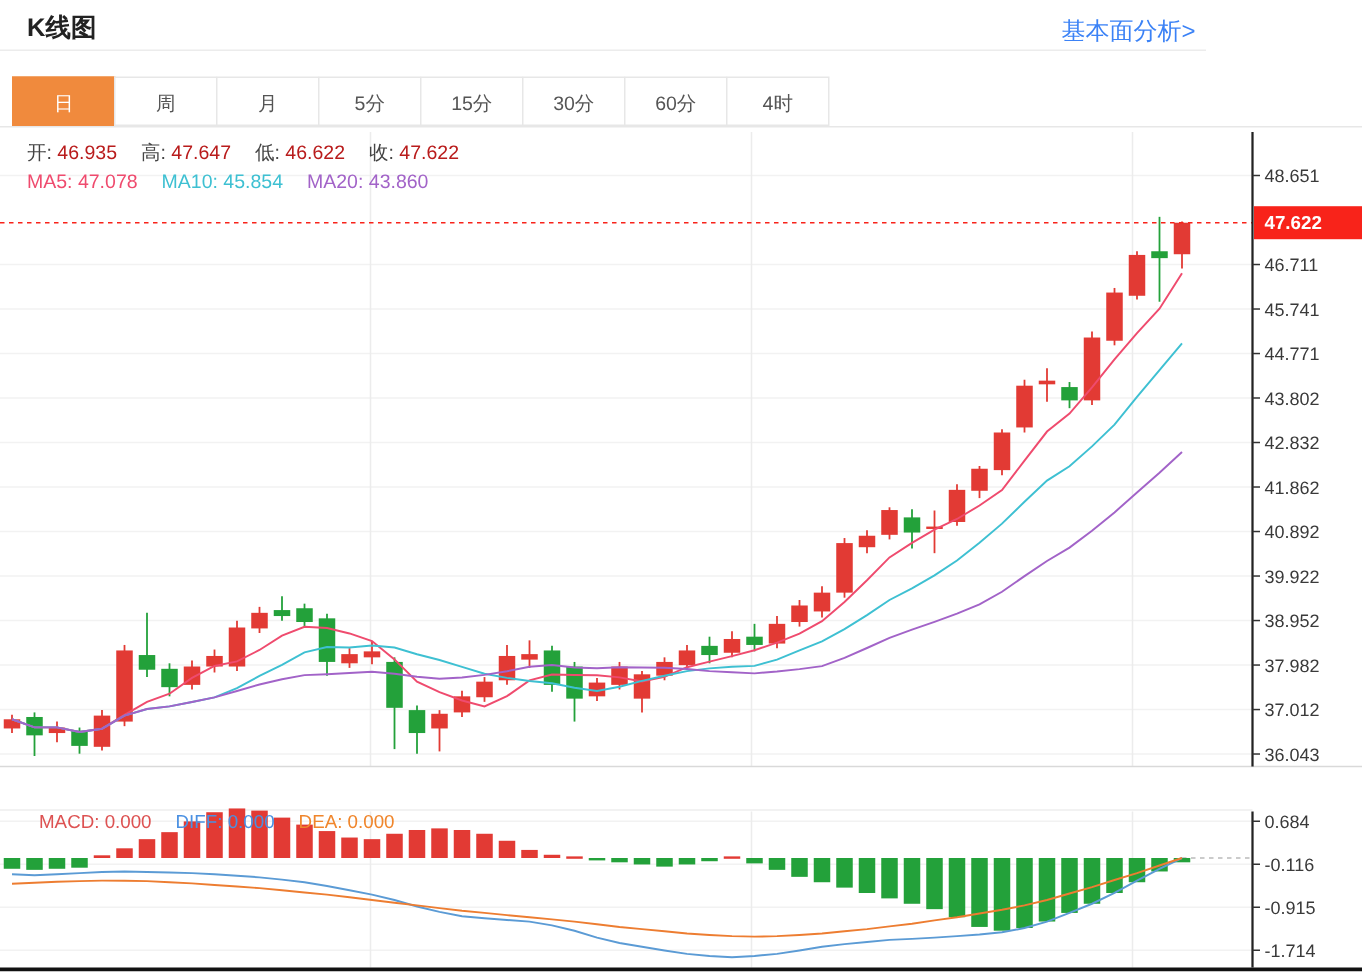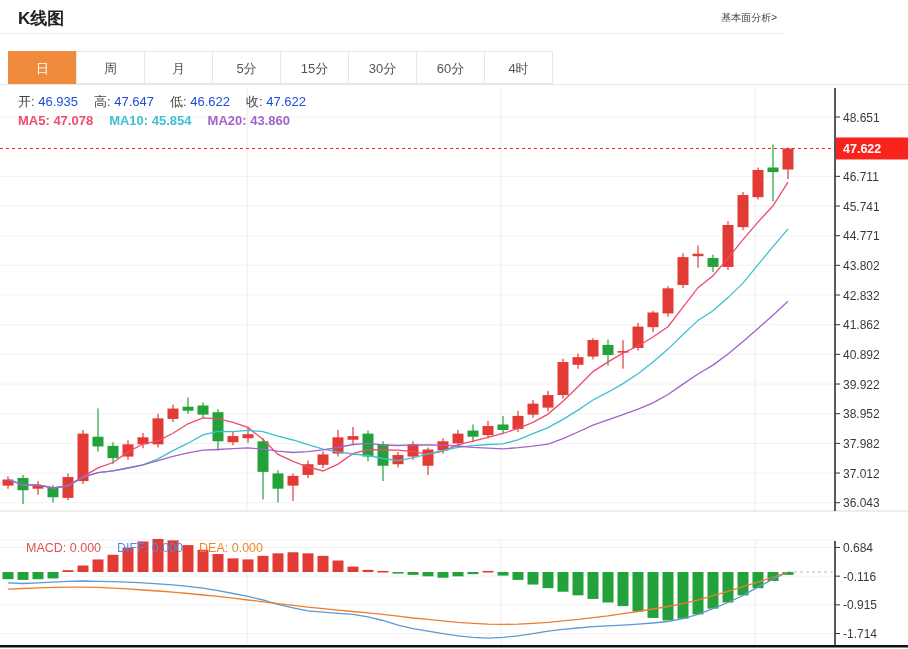--- a/index.html
+++ b/index.html
@@ -1,33 +1,33 @@
 <!DOCTYPE html>
 <html><head>
 <meta charset="utf-8">
 <style>
   html,body{margin:0;padding:0;background:#fff;}
   .widget{position:relative;width:908px;height:649px;background:#fff;overflow:hidden;
           font-family:"Liberation Sans","DejaVu Sans",sans-serif;}
-  .header{position:absolute;left:0;top:0;width:784px;height:33px;border-bottom:1px solid #ececec;background:#fff;z-index:4;}
+  .header{position:absolute;left:0;top:0;width:784px;height:33px;border-bottom:1px solid #ececec;background:#fff;z-index:4;padding-left:20px;}
   .page-title{position:absolute;left:18px;top:7px;margin:0;font-size:17px;font-weight:bold;color:#222;}
-  .analysis-link{position:absolute;right:7px;top:11px;font-size:10px;color:#404040;text-decoration:none;cursor:pointer;}
+  .analysis-link{position:absolute;right:7px;top:11px;font-size:16px;color:#3b82f6;text-decoration:none;cursor:pointer;}
   .tabbar{position:absolute;left:0;top:51px;width:908px;height:34px;border-bottom:1px solid #e7e7e7;
           display:flex;padding-left:9px;box-sizing:border-box;background:#fff;z-index:4;}
   .tab{width:69px;height:33px;line-height:33px;text-align:center;font-size:13px;color:#555;
        border:1px solid #e7e7e7;margin-left:-1px;box-sizing:border-box;background:#fff;cursor:pointer;user-select:none;}
   .tab.active{background:#f08a3d;border-color:#f08a3d;color:#fff;}
   #chart{position:absolute;left:0;top:0;z-index:1;}
   .info-row{position:absolute;z-index:3;white-space:nowrap;font-size:13px;}
   #ohlc-row{left:18px;top:93px;}
-  #ma-row{left:18px;top:113px;font-weight:bold;}
+  #ma-row{left:18px;top:113px;}
   #macd-row{left:26px;top:541px;font-size:12.5px;}
   .info-pair{margin-right:16px;}
   .info-pair .lbl{color:#444;}
-  .info-pair .val{color:#1d4ed8;}
+  .info-pair .val{color:#b91c1c;}
   text{font-family:"Liberation Sans","DejaVu Sans",sans-serif;}
 </style>
 </head>
 <body>
 
 <div class="widget">
   <svg id="chart" width="908" height="649" viewBox="0 0 908 649">
       <g>
         <line x1="0" y1="117" x2="835" y2="117" stroke="#f2f2f2"></line>
         <line x1="0" y1="176.34460000000016" x2="835" y2="176.34460000000016" stroke="#f2f2f2"></line>

